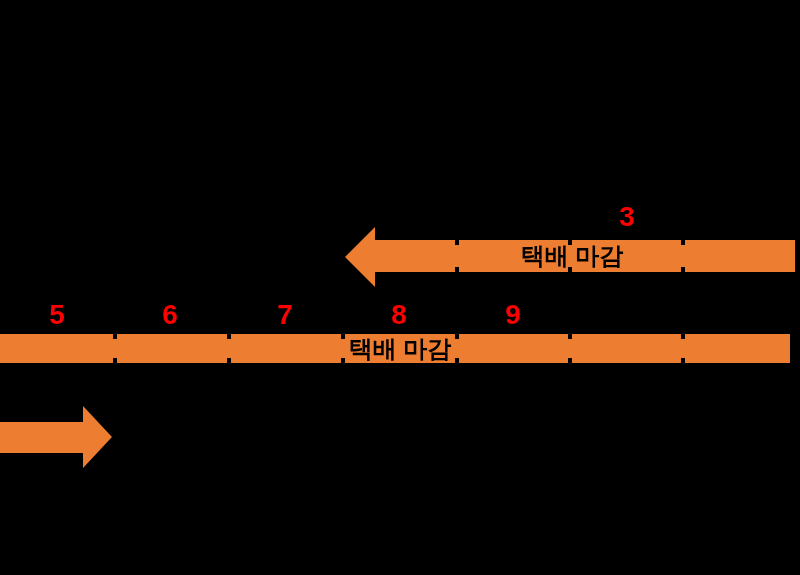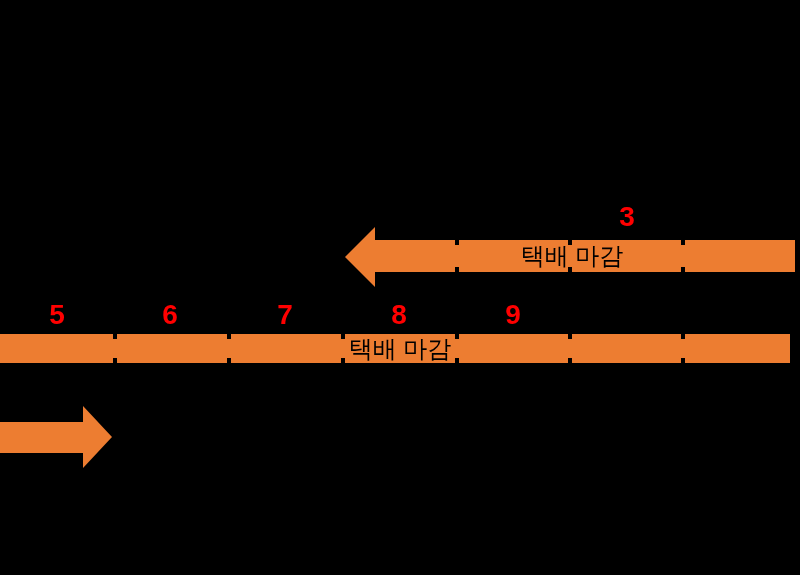--- a/index.html
+++ b/index.html
@@ -35,21 +35,21 @@
     border-top:31.5px solid transparent;
     border-bottom:31.5px solid transparent;
     border-left:29px solid var(--orange);
   }
 
   
   .bar-label{
     position:absolute;left:0;right:0;top:50%;
     transform:translateY(-50%);
     text-align:center;
-    font-weight:normal;font-size:24px;line-height:1;
+    font-weight:bold;font-size:24px;line-height:1;
     color:var(--ink);white-space:nowrap;
   }
   .top-body .bar-label{padding-right:26px;}
   .main-bar .bar-label{padding-left:10px;}
 
   
   .num{
     position:absolute;transform:translateX(-50%);
     color:var(--red);font-weight:bold;font-size:28px;line-height:1;
   }

